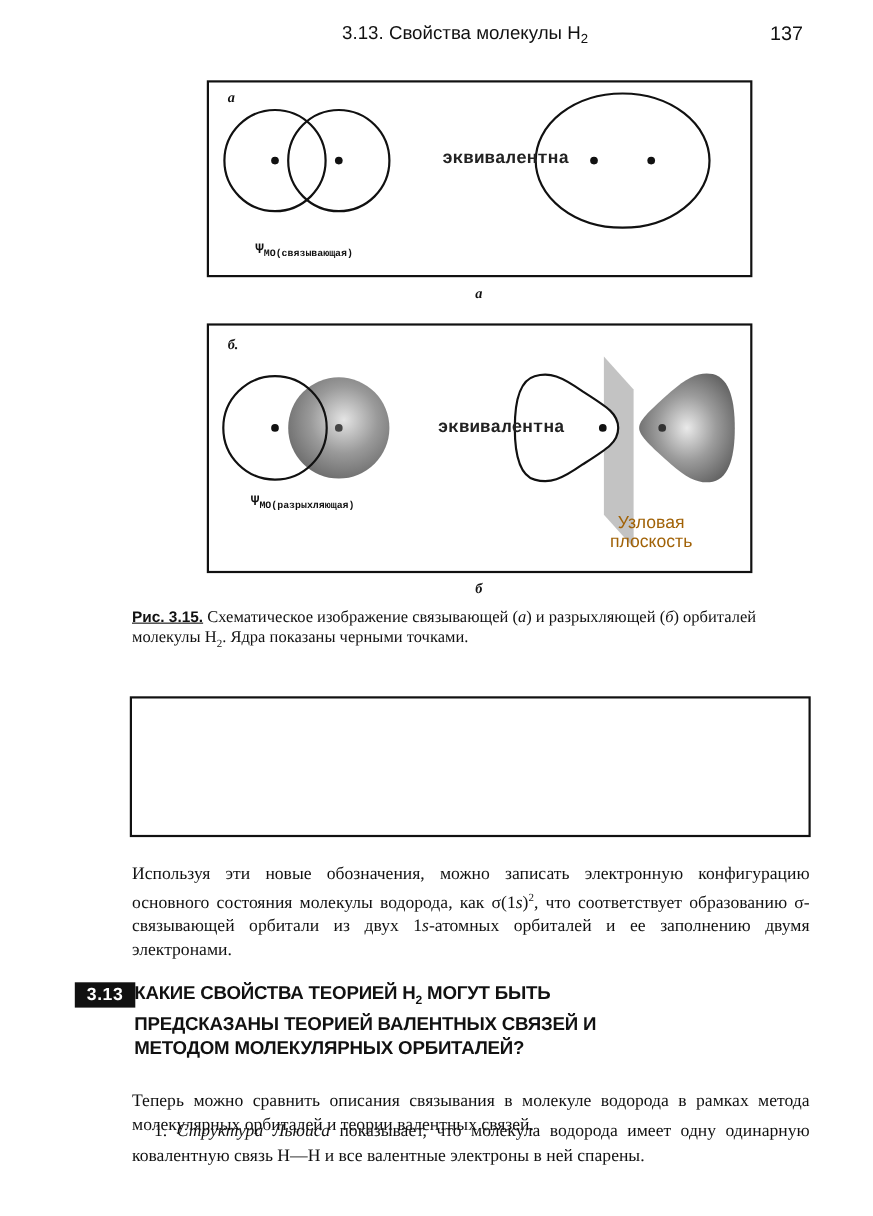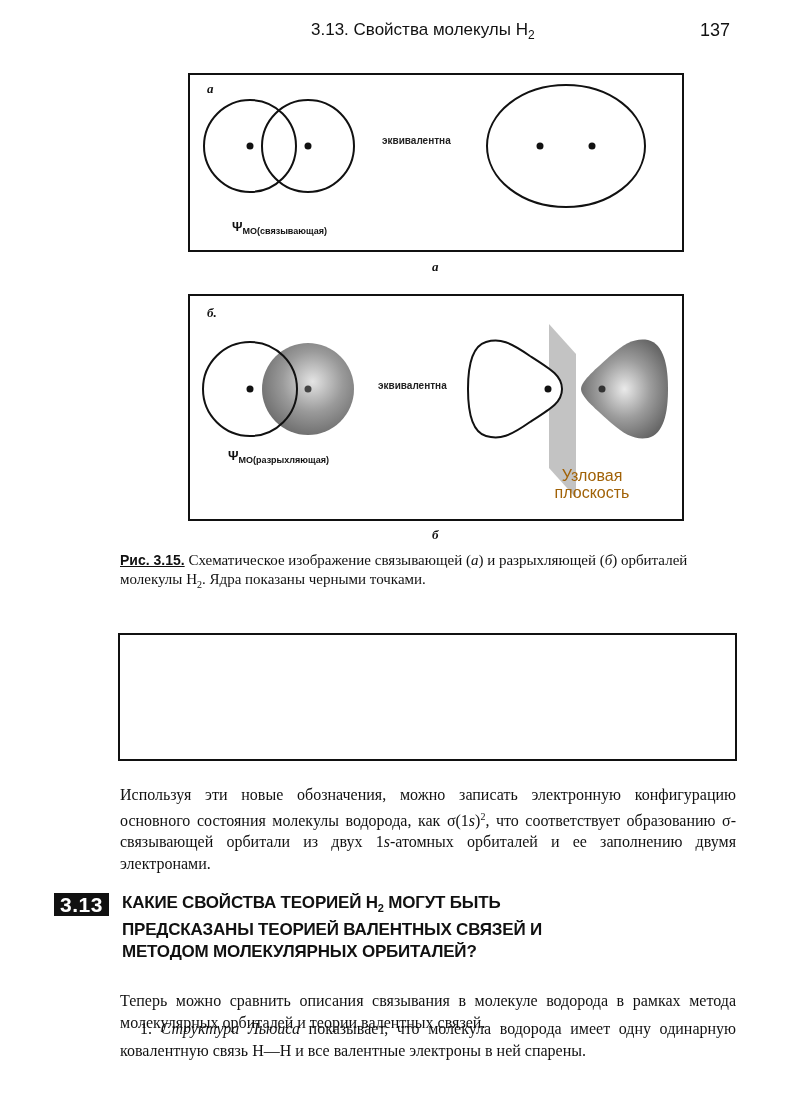--- a/index.html
+++ b/index.html
@@ -30,24 +30,24 @@
 
     .panel-letter {
       font-family: "Liberation Serif", serif; font-style: italic; font-weight: bold;
       font-size: 13px;
     }
     .fig-sub-label {
       font-family: "Liberation Serif", serif; font-style: italic; font-weight: bold;
       font-size: 13px; color: #111;
     }
     .equiv {
-      font-family: Liberation Sans, sans-serif; font-weight: bold; font-size: 10px; color: #222;
+      font-family: Liberation Mono, monospace; font-weight: bold; font-size: 16px; color: #222; margin-left: 20px;
     }
     .psi {
-      font-family: Liberation Sans, sans-serif; font-size: 13px; font-weight: bold;
+      font-family: Liberation Mono, monospace; font-size: 13px; font-weight: bold;
     }
     .psi .sub { font-size: 9px; position: relative; top: 3px; }
     .nodal-label {
       font-family: "Liberation Sans", sans-serif; font-weight: normal; font-size: 16px; color: #a16207;
       text-align: center; line-height: 17px;
     }
 
     
     .caption {
       left: 120px; top: 551px; width: 618px; font-size: 15px; line-height: 19px; color: #111;
@@ -72,22 +72,22 @@
     
     .para {
       left: 120px; width: 616px; font-size: 16px; line-height: 21.5px; color: #111;
       text-align: justify;
     }
     .para sup { font-size: 10px; }
     .para i { font-style: italic; }
 
     
     .sec-badge {
-      left: 54px; top: 893px; width: 55px; height: 23px; background: #111; color: #fff;
-      font-family: "Liberation Sans", sans-serif; font-size: 21px; font-weight: bold;
+      left: 68px; top: 893px; width: 55px; height: 23px; background: #111; color: #fff;
+      font-family: "Liberation Sans", sans-serif; font-size: 16px; font-weight: bold;
       line-height: 23px; text-align: center; letter-spacing: 0.5px;
     }
     .sec-title {
       left: 122px; top: 892px; width: 500px;
       font-family: "Liberation Sans", sans-serif; font-weight: bold; font-size: 17px;
       line-height: 22px; color: #111; letter-spacing: -0.2px;
     }
     .sec-title sub { font-size: 11px; }
   </style>
 </head>

